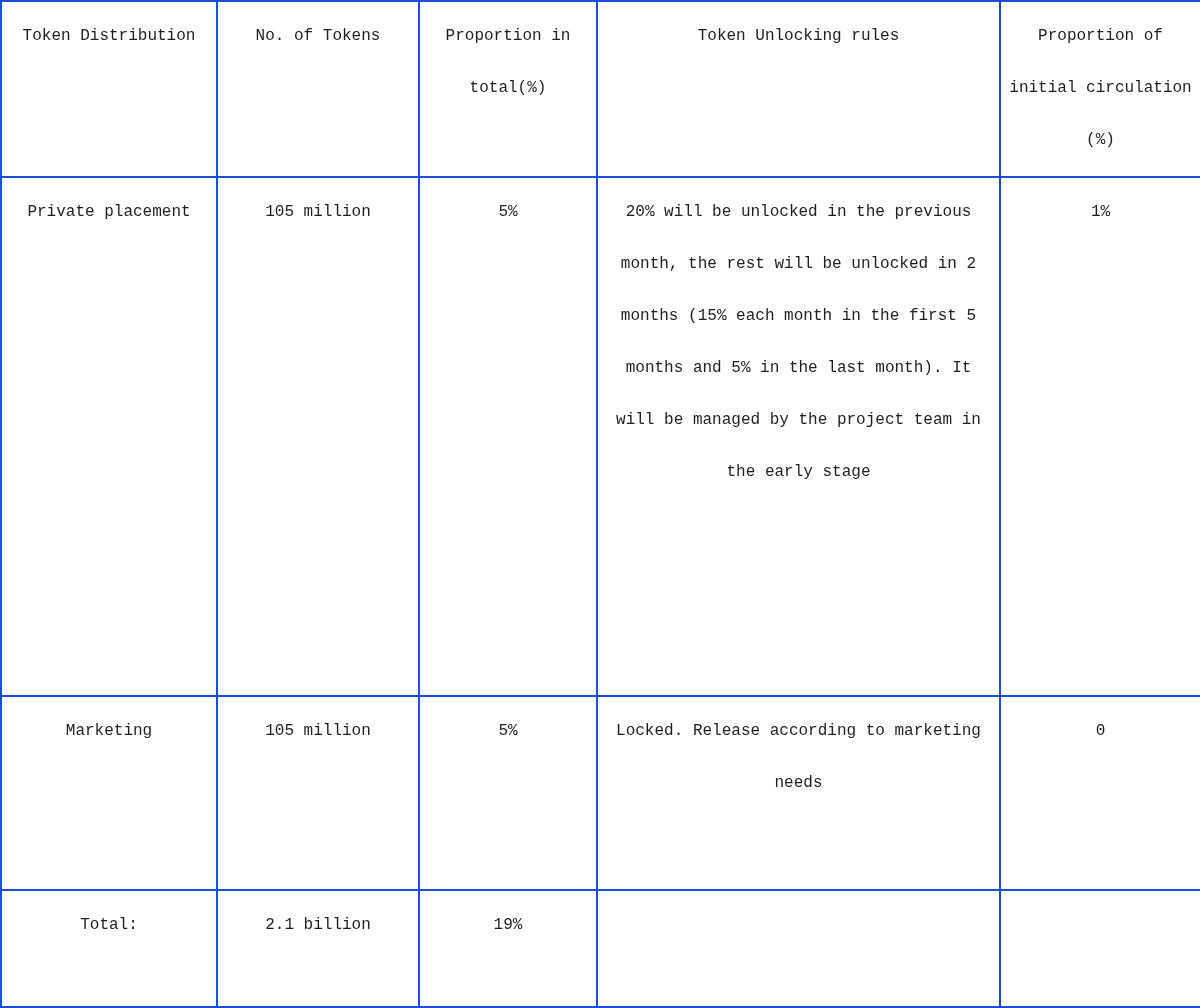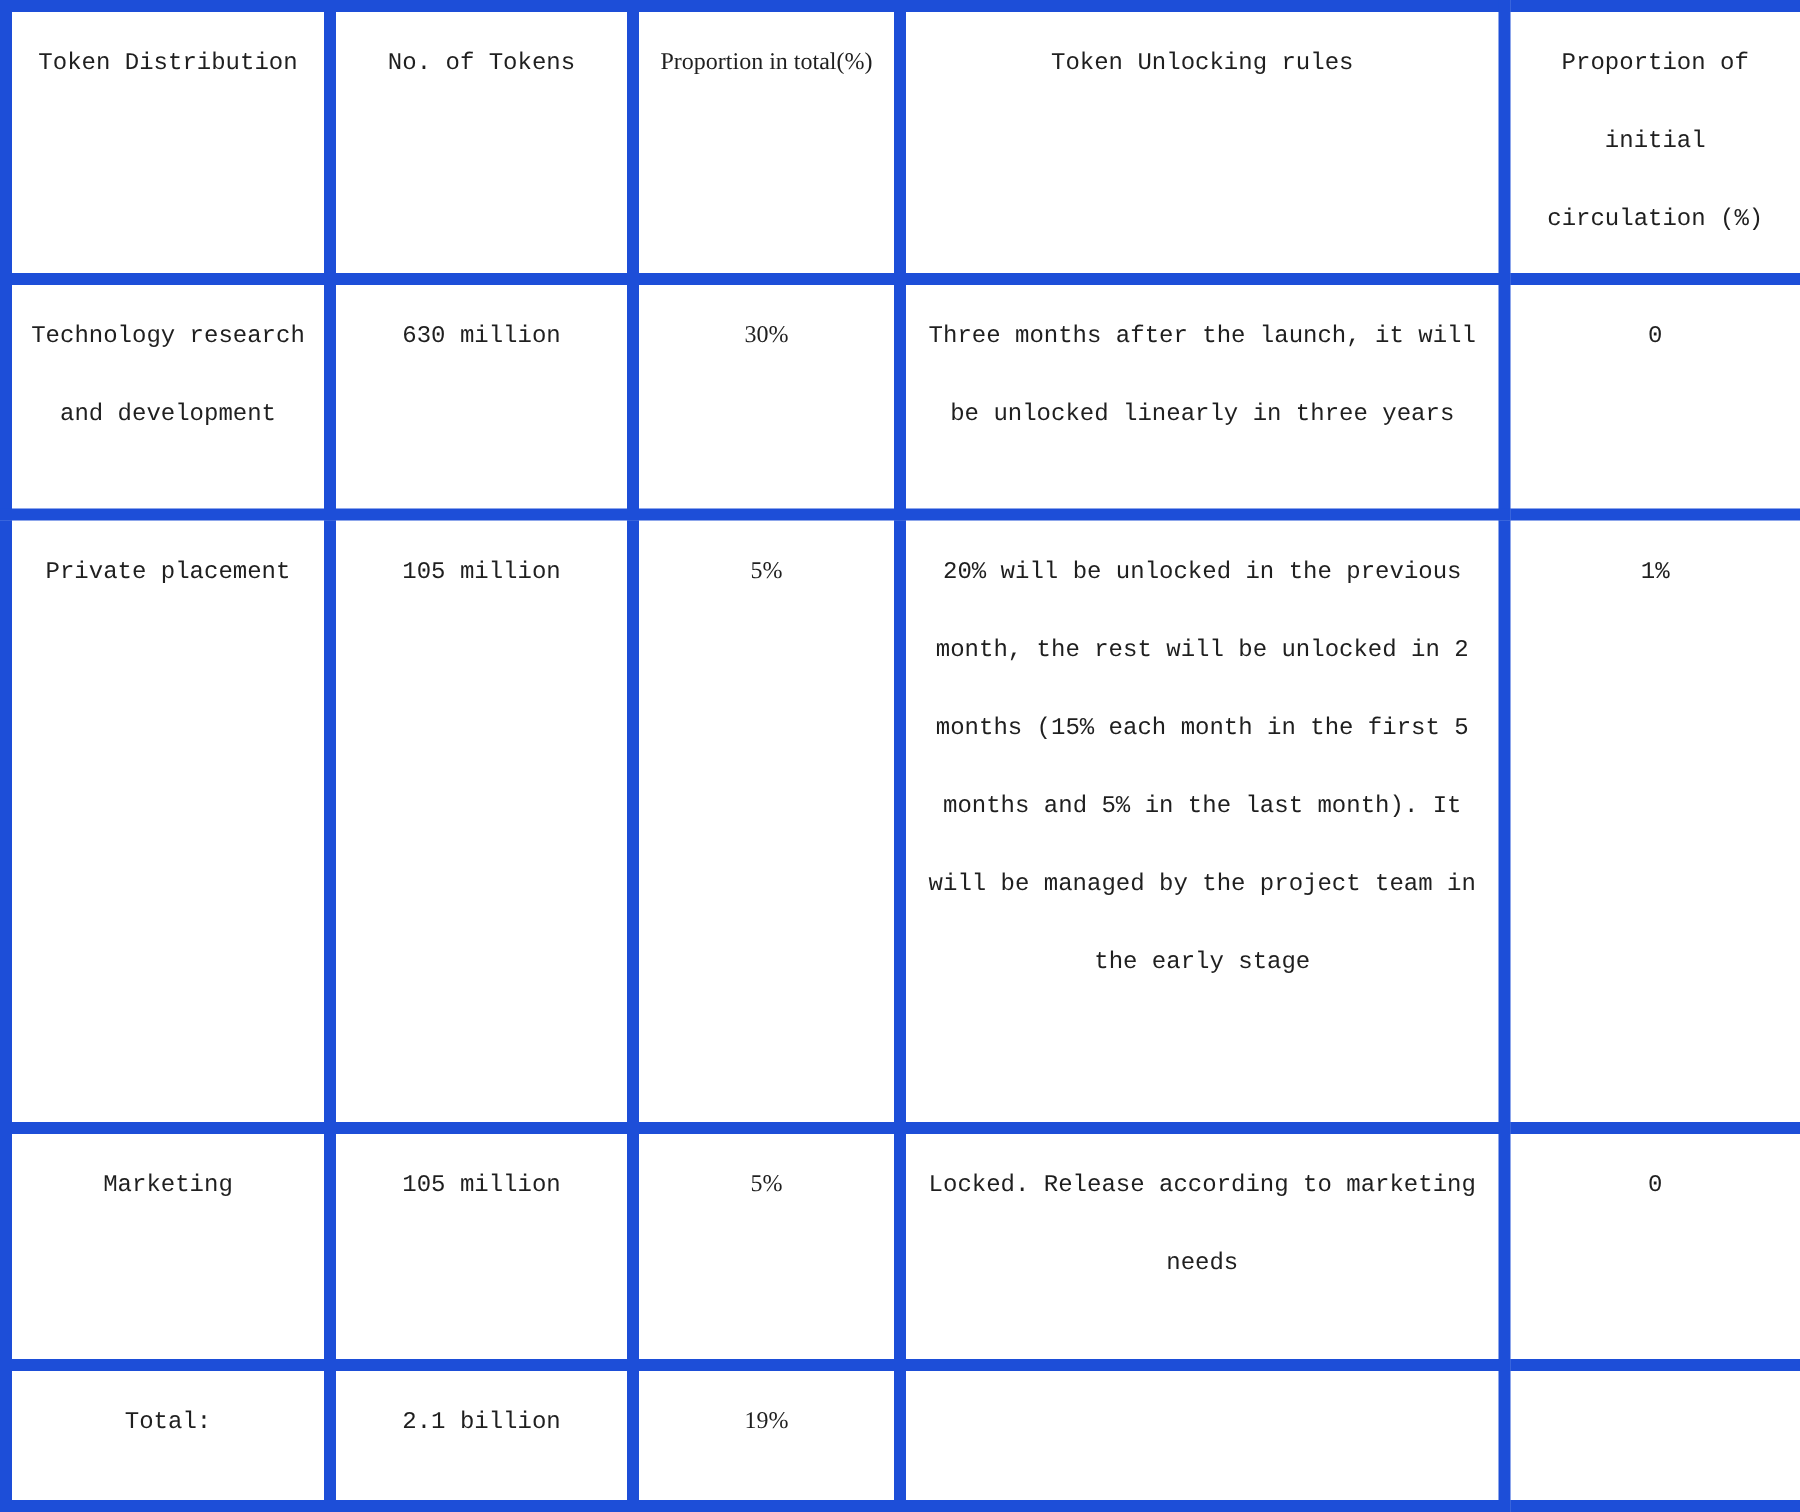--- a/index.html
+++ b/index.html
@@ -15,36 +15,36 @@
     height: 1008px;
     border-collapse: collapse;
     table-layout: fixed;
     font-family: "Liberation Mono", "DejaVu Sans Mono", monospace;
     font-size: 16px;
     line-height: 52px;
     color: #1f1f1f;
     background: #ffffff;
   }
   .doc-table th, .doc-table td {
-    border: 8px solid #1d4ed8;
+    border: 2px solid #1d4ed8;
     text-align: center;
     vertical-align: top;
     padding: 8px 6px 10px 6px;
     font-weight: normal;
     overflow: hidden;
   }
   .doc-table th.col-rules, .doc-table td.col-rules {
     padding-left: 10px;
     padding-right: 10px;
     border-radius: 11px;
   }
   
   .col-dist  { width: 216px; }
   .col-num   { width: 202px; margin-top: 24px; }
-  .col-prop  { width: 178px; font-family: Liberation Serif, serif; }
+  .col-prop  { width: 178px; }
   .col-rules { width: 403px; }
   .col-init  { width: 201px; }
   
   .row-header { height: 176px; }
   .row-1 { height: 116px; }
   .row-2 { height: 330px; }
   .row-3 { height: 124px; }
   .row-4 { height: 70px; }
   .row-5 { height: 117px; }
   .row-6 { height: 75px; }
@@ -63,27 +63,20 @@
   <thead>
     <tr class="row-header">
       <th class="col-dist">Token Distribution</th>
       <th class="col-num">No. of Tokens</th>
       <th class="col-prop">Proportion in total(%)</th>
       <th class="col-rules">Token Unlocking rules</th>
       <th class="col-init">Proportion of initial circulation (%)</th>
     </tr>
   </thead>
   <tbody>
-    <tr class="row-1">
-      <td class="col-dist">Technology research and development</td>
-      <td class="col-num">630 million</td>
-      <td class="col-prop">30%</td>
-      <td class="col-rules">Three months after the launch, it will be unlocked linearly in three years</td>
-      <td class="col-init">0</td>
-    </tr>
     <tr class="row-2">
       <td class="col-dist">Private placement</td>
       <td class="col-num">105 million</td>
       <td class="col-prop">5%</td>
       <td class="col-rules">20% will be unlocked in the previous month, the rest will be unlocked in 2 months (15% each month in the first 5 months and 5% in the last month). It will be managed by the project team in the early stage</td>
       <td class="col-init">1%</td>
     </tr>
     <tr class="row-3">
       <td class="col-dist">Marketing</td>
       <td class="col-num">105 million</td>

